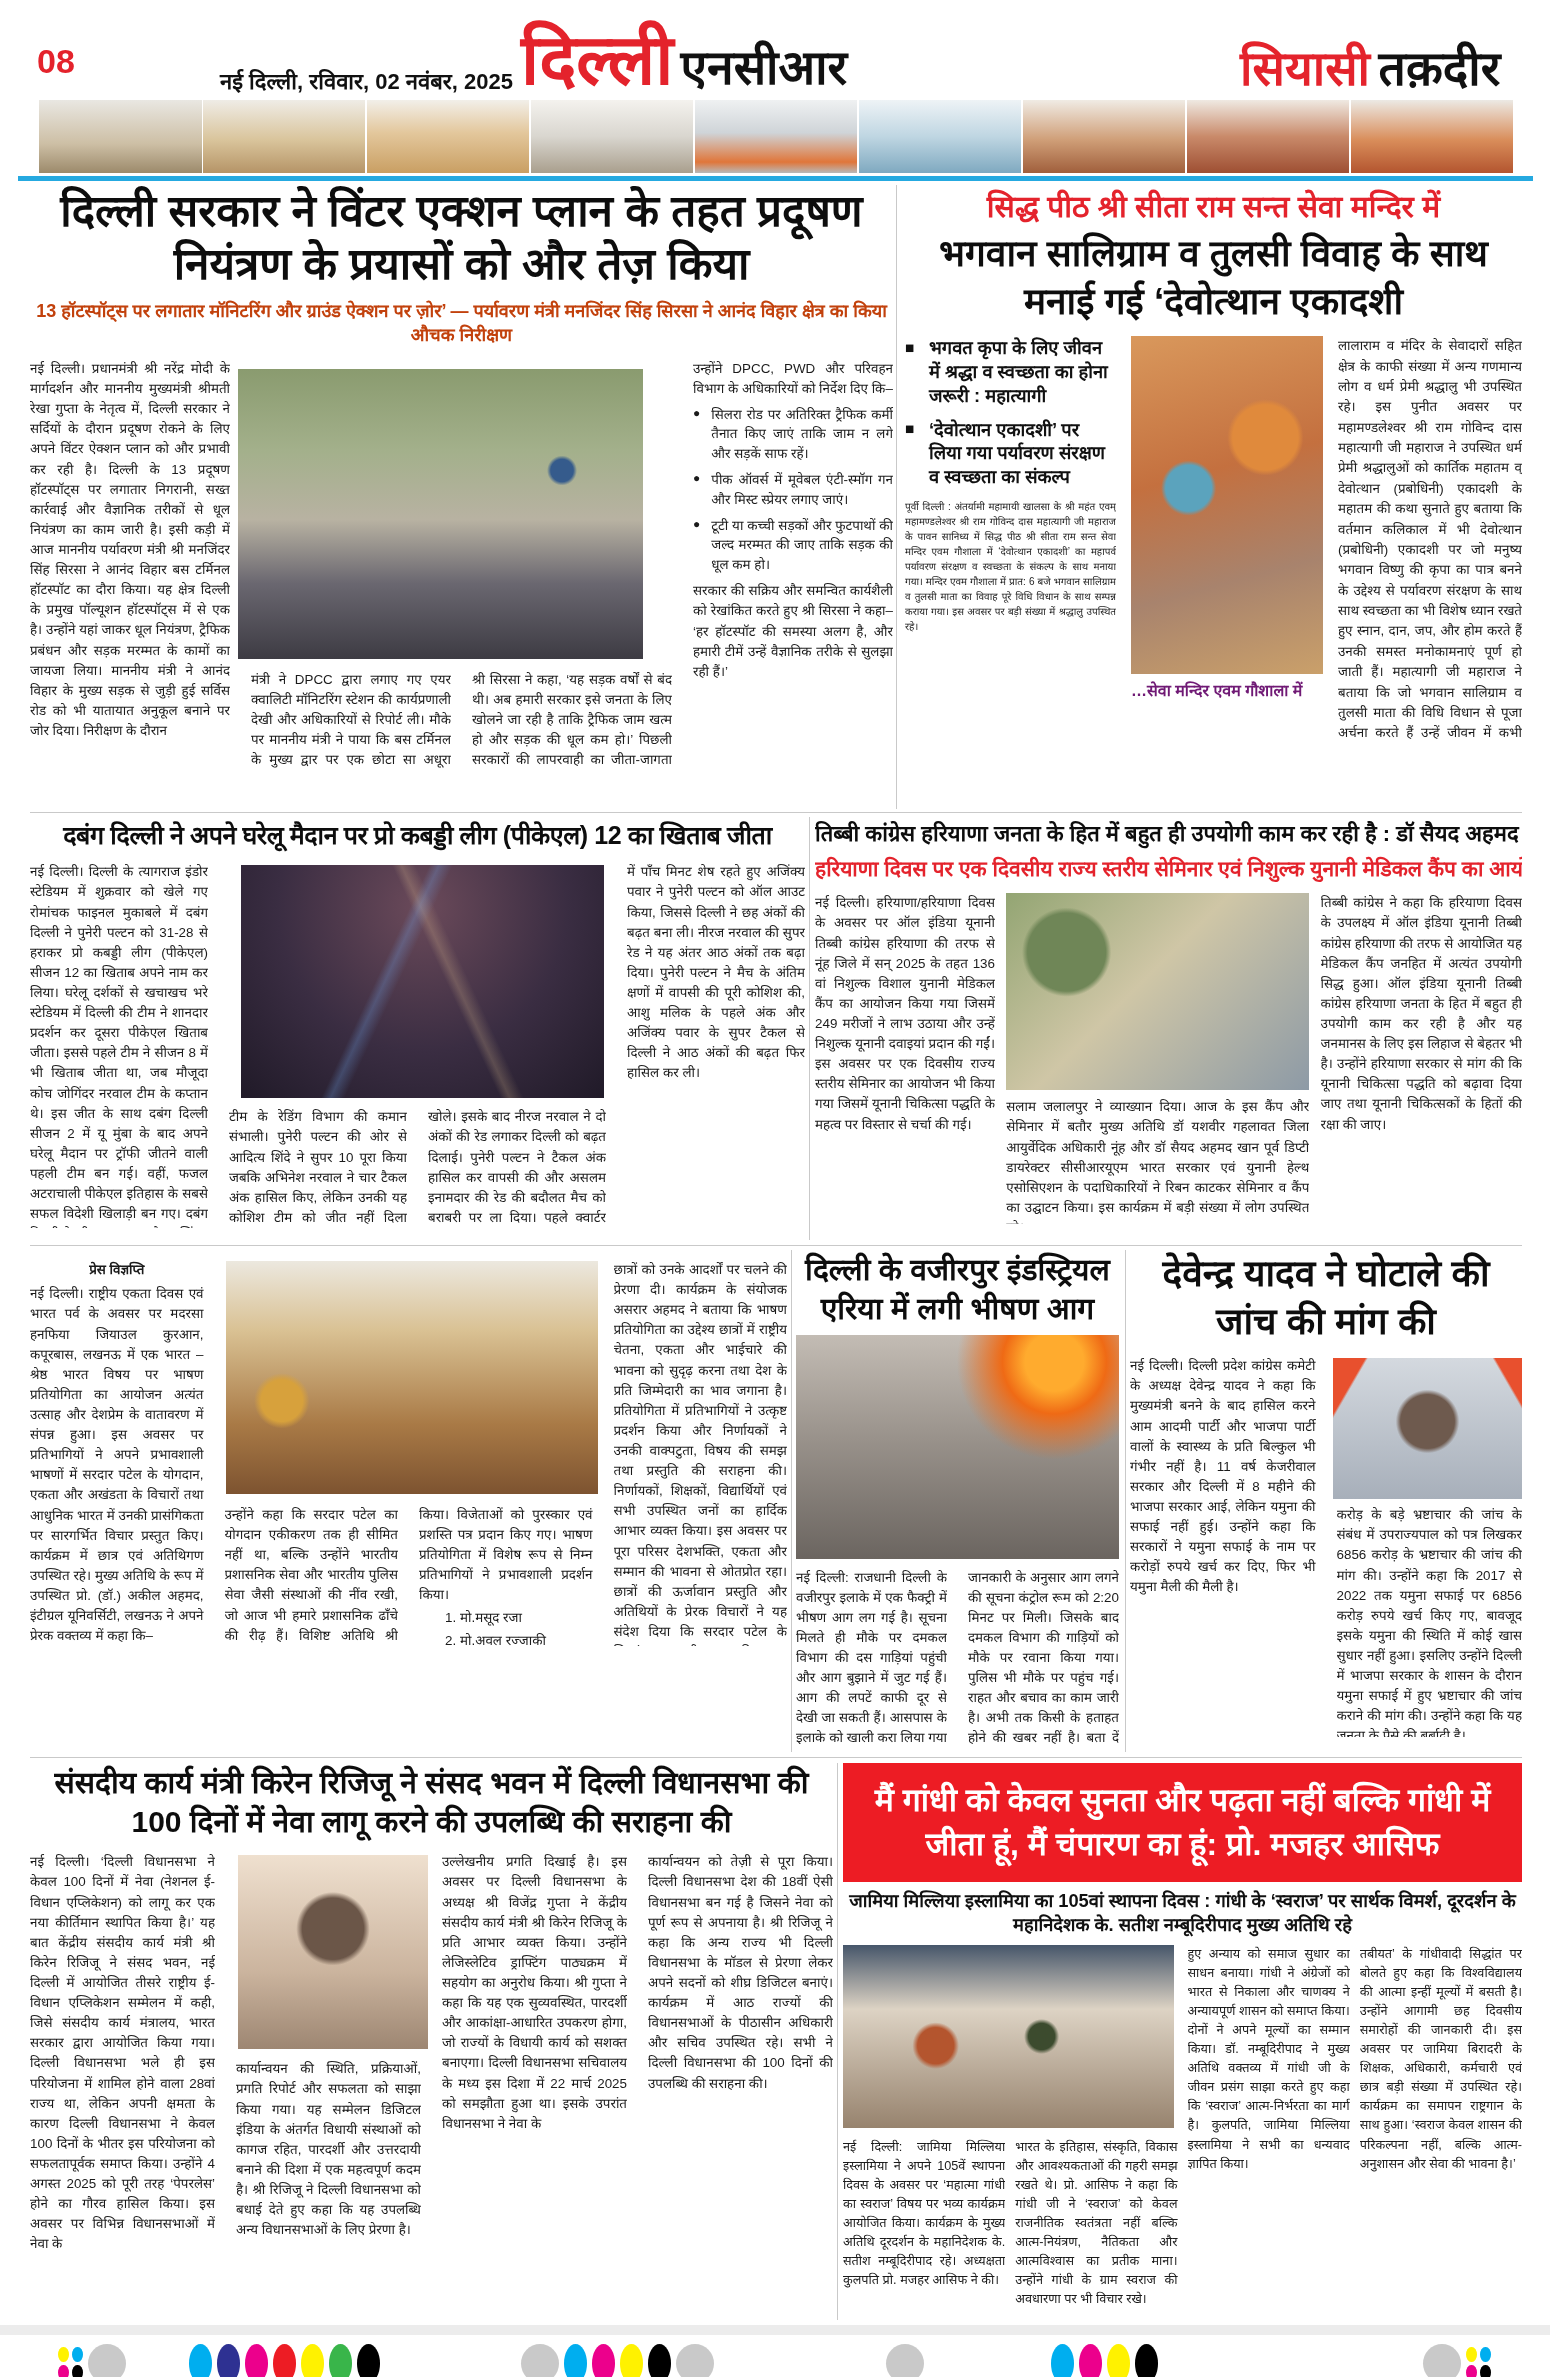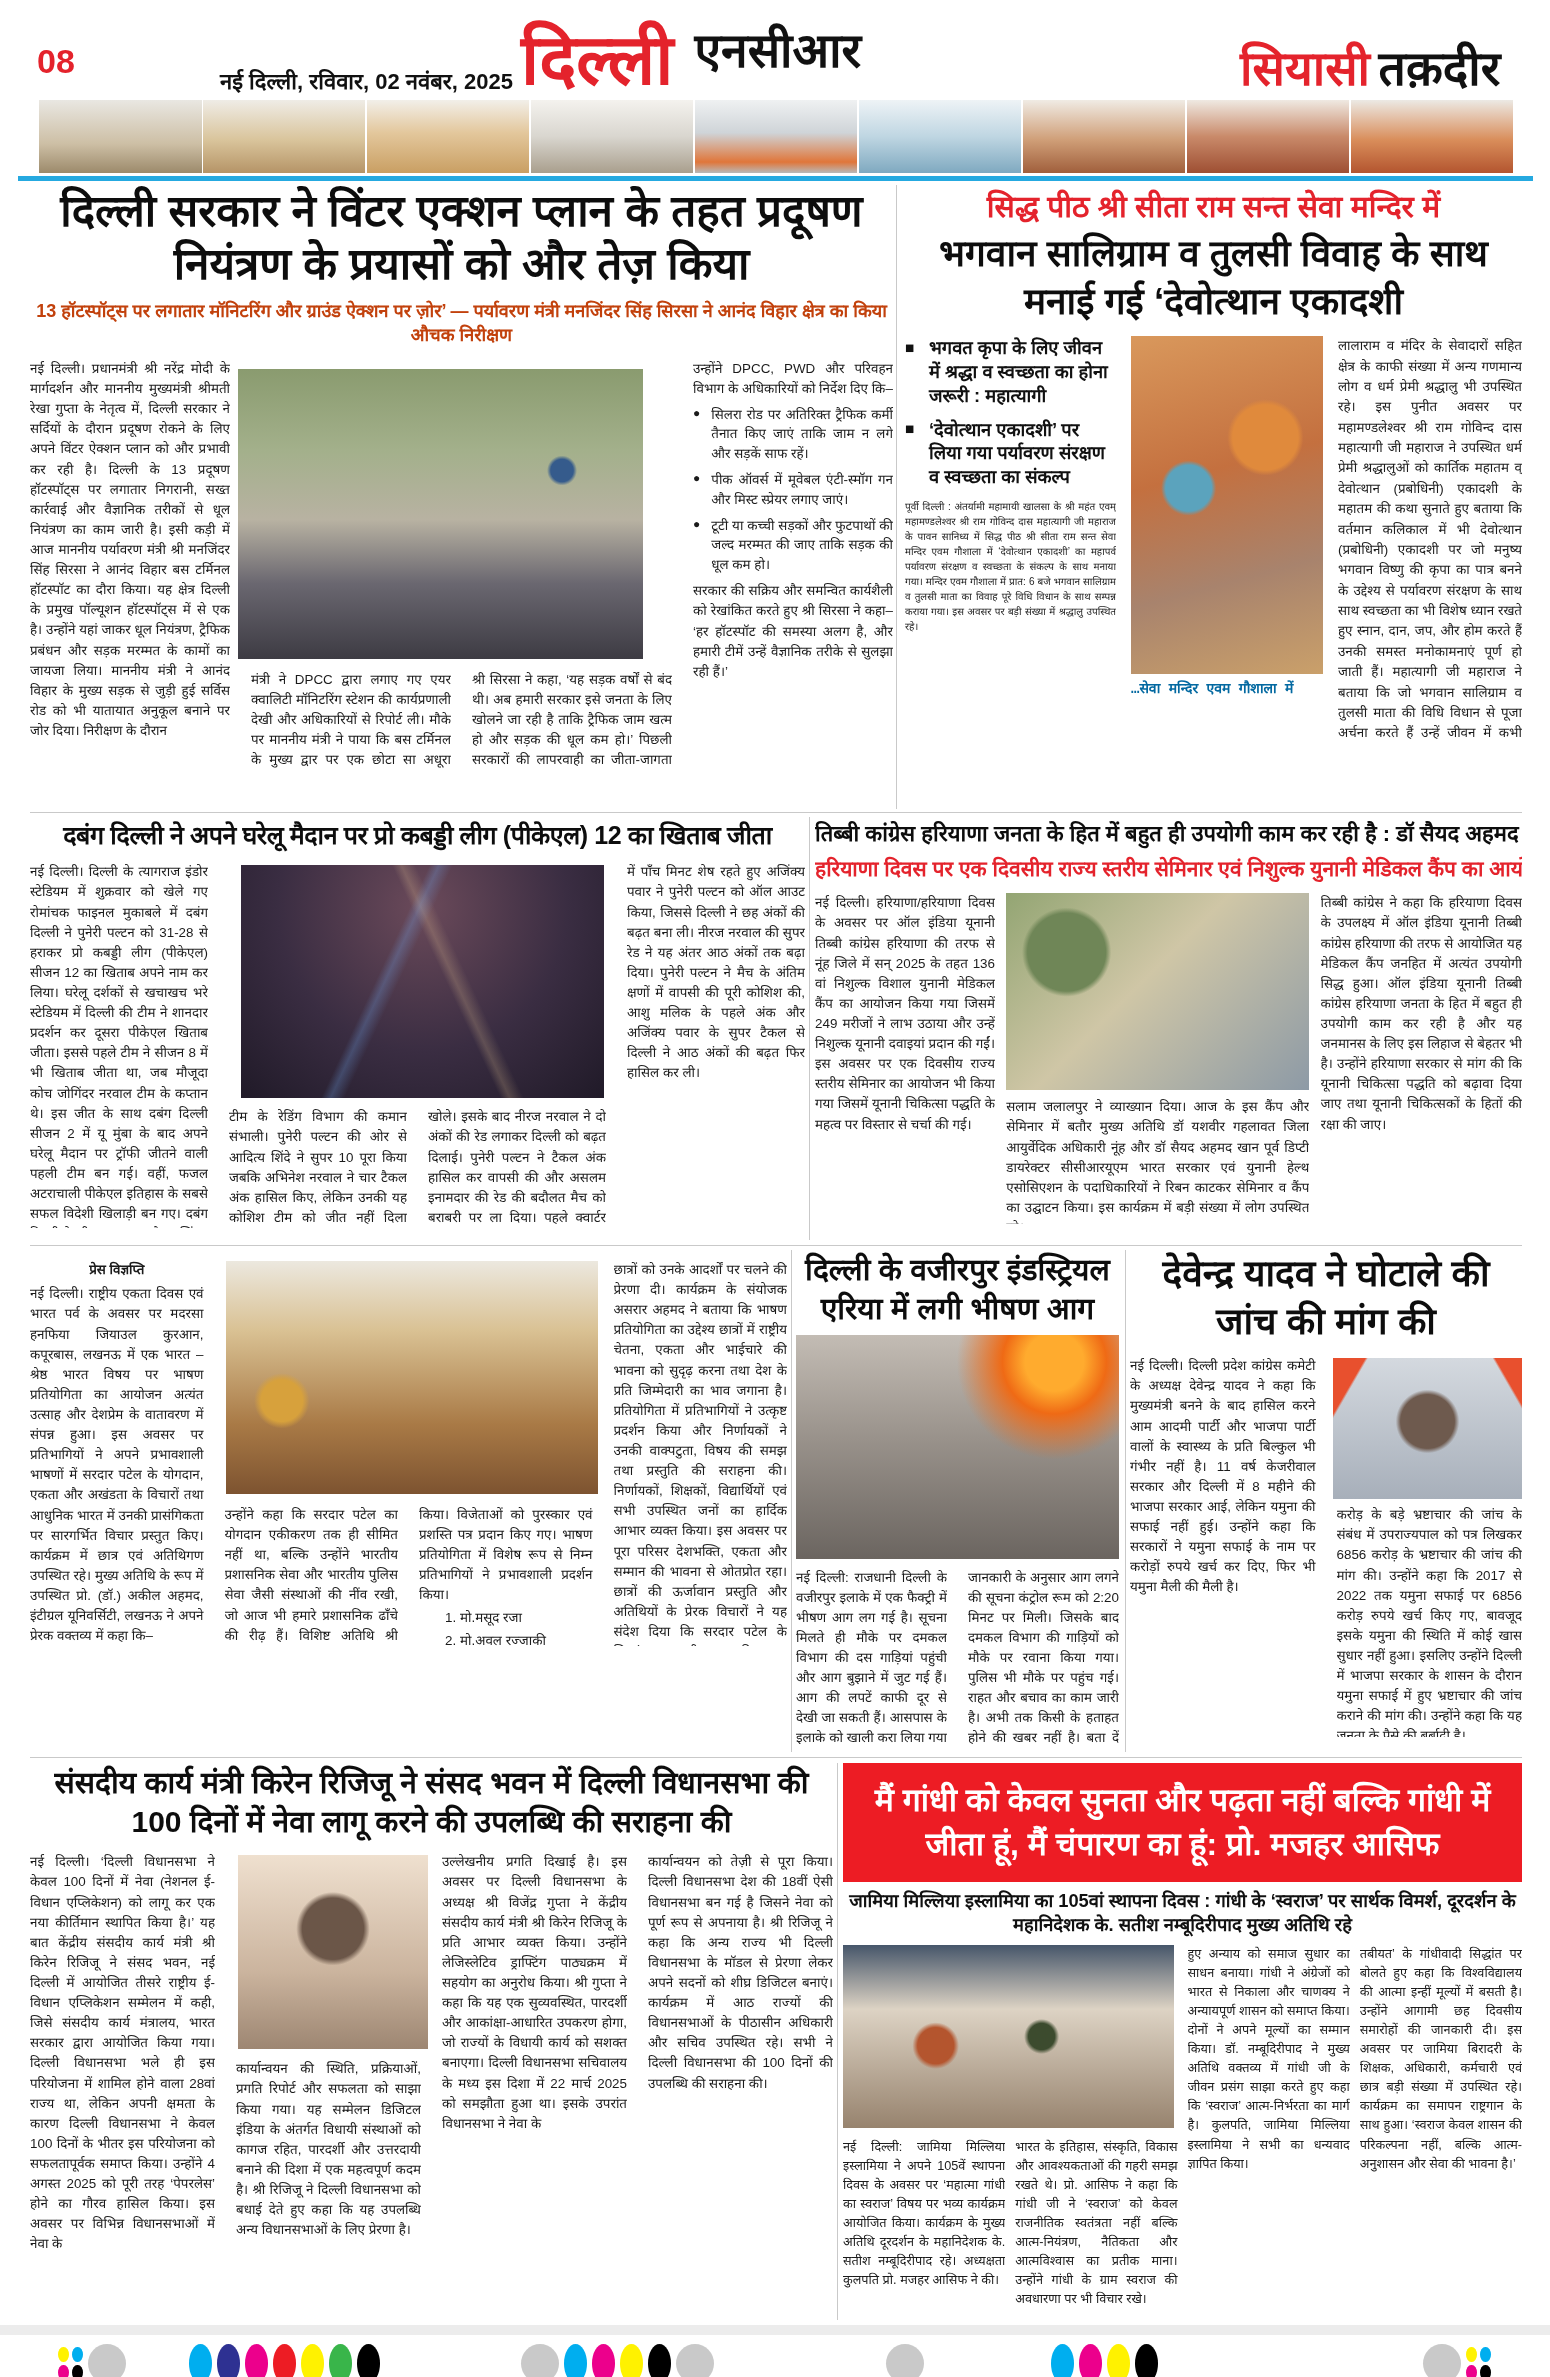--- a/index.html
+++ b/index.html
@@ -2,21 +2,21 @@
 <html lang="hi" style="font-size:11.3px"><head>
 <meta charset="utf-8">
 <style>
   html,body{margin:0;padding:0;background:#fff;}
   .page{position:relative;width:1550px;height:2377px;background:#fff;overflow:hidden;
         font-family:"Liberation Sans","DejaVu Sans",sans-serif;color:#1c1c1c;}
   
   .pageno{position:absolute;left:37px;top:42px;font-size:34px;font-weight:800;color:#e4232c;}
   .dateline{position:absolute;left:155px;top:65px;width:423px;text-align:center;
             font-size:22px;font-weight:700;color:#111;}
-  .brand{position:absolute;left:521px;top:25px;display:flex;align-items:flex-start;gap:21px;}
+  .brand{position:absolute;left:521px;top:25px;display:flex;align-items:flex-end;gap:7px;}
   .brand .red{font-size:70px;font-weight:800;color:#e4232c;line-height:1;}
   .brand .blk{font-size:48px;font-weight:800;color:#111;line-height:1.1;}
   .tagline{position:absolute;left:1240px;top:45px;display:flex;align-items:flex-end;gap:8.5px;}
   .tagline .red{font-size:48px;font-weight:800;color:#e4232c;line-height:1;}
   .tagline .blk{font-size:48px;font-weight:800;color:#111;line-height:1;}
   .strip{position:absolute;left:39px;top:100px;width:1474px;height:73px;display:flex;gap:1.4px;overflow:hidden;}
   .strip .tile{flex:1;}
   .tile:nth-child(1){background:linear-gradient(180deg,#e9e7e2,#cdbfa5 60%,#9c8a6b);}
   .tile:nth-child(2){background:linear-gradient(180deg,#efece6,#d9c49b 55%,#b59467);}
   .tile:nth-child(3){background:linear-gradient(180deg,#f2efe9,#e3c79c 45%,#c99f63);}
@@ -55,21 +55,21 @@
   #art-temple .lcol{width:211px;overflow:hidden;}
   .sqbullets{list-style:none;margin:0;padding:0;}
   .sqbullets li{font-size:18.3px;line-height:1.3;font-weight:800;color:#111;margin-bottom:10px;padding-left:24px;position:relative;text-align:left;}
   .sqbullets li::before{content:"■";position:absolute;left:0;top:1.4px;font-size:15.5px;}
   #art-temple .ltext{margin-top:7px;font-size:10px;line-height:1.5;text-align:justify;}
   #art-temple .midcol{width:192px;}
   #ph-temple{position:relative;width:192px;height:338px;
     background:radial-gradient(circle at 30% 45%,#5ba3bd 0 10%,transparent 12%),
                radial-gradient(circle at 70% 30%,#e08a3c 0 12%,transparent 14%),
                linear-gradient(165deg,#d9985c 0%,#c4703f 40%,#a8836d 70%,#caa06a 100%);}
-  #art-temple .caption{margin-top:5.6px;font-size:14px;font-weight:700;color:#0369a1;line-height:1.35;font-family:Liberation Mono, monospace;}
+  #art-temple .caption{margin-top:5.6px;font-size:16px;font-weight:700;color:#701a75;line-height:1.35;}
   #art-temple .rcol{flex:1;overflow:hidden;font-size:13.4px;line-height:1.52;text-align:justify;}
   
   #art-kabaddi{left:30px;top:817px;width:775px;height:423px;}
   #art-kabaddi .hl{font-size:25px;white-space:nowrap;letter-spacing:-0.4px;}
   #art-kabaddi .body-cols{margin-top:11.3px;height:366px;}
   #ph-kabaddi{left:211px;top:2.8px;width:363px;height:233px;
     background:linear-gradient(115deg,transparent 40%,rgba(120,180,255,.25) 42%,transparent 45%),
                linear-gradient(65deg,transparent 55%,rgba(255,220,160,.2) 57%,transparent 60%),
                radial-gradient(circle at 50% 18%,#6b4a5a 0%,#3a2d42 55%,#201a28 100%);}
   .pad-photo-b{padding-top:245px;}

